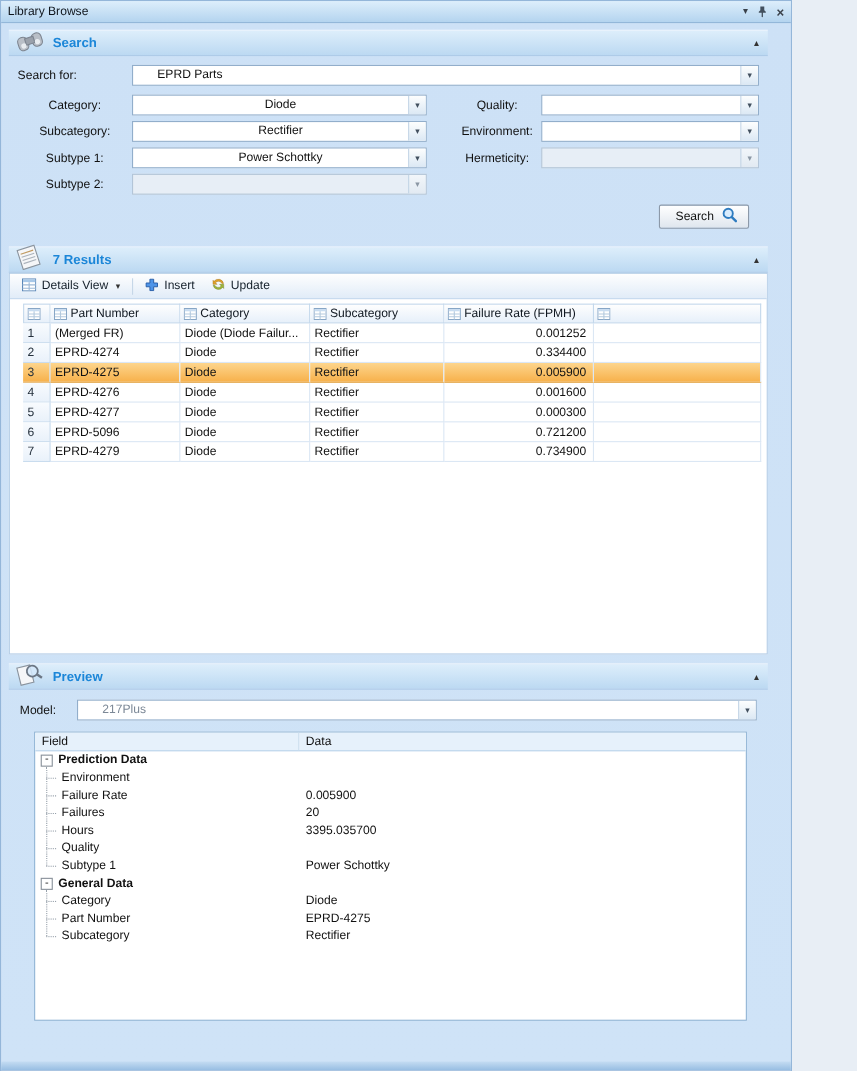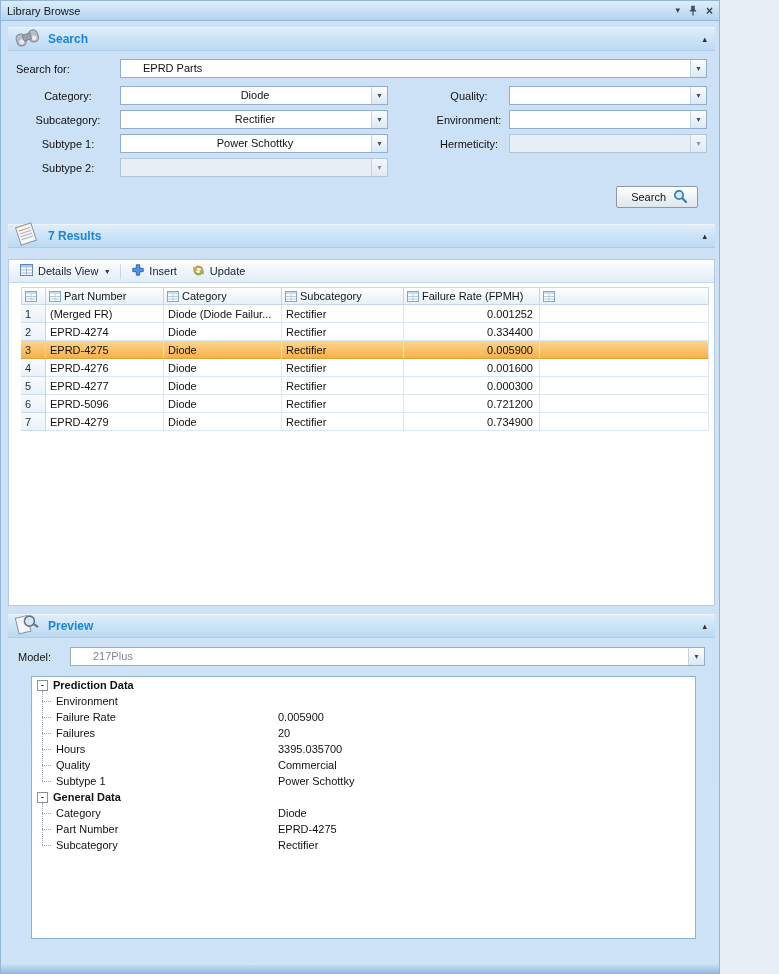--- a/index.html
+++ b/index.html
@@ -8,21 +8,21 @@
             background:linear-gradient(#cde1f6,#cfe3f7); border:1px solid #94b6d9; }
 
   
   .titlebar { height:20px; background:linear-gradient(#ddeefb,#b4d4ef);
               border-bottom:1px solid #93b7d9; display:flex; align-items:center; padding:0 6px; }
   .win-title { font-size:11px; color:#10161d; }
   .tb-icons { margin-left:auto; display:flex; align-items:center; gap:8px; }
   .tb-ic { color:#3a414a; font-size:9px; line-height:1; cursor:default; display:inline-flex; align-items:center; }
   .tb-ic.close { font-size:12px; font-weight:bold; }
 
-  .content { padding:6px 4px 0 7px;border-radius:13px; }
+  .content { padding:6px 21px 0 7px;border-radius:13px; }
 
   
   .panel { margin-bottom:8px; }
   .panel-header { position:relative; height:24px; display:flex; align-items:center;
                   padding-left:40px; background:linear-gradient(#ddeefb 0%, #bcd9f2 100%);
                   border-top:1px solid #eef6fd; border-bottom:1px solid #aecbe8; }
   .hdr-img { position:absolute; left:6px; top:-3px; }
   .hdr-title { color:#1b86d8; font-weight:bold; font-size:12px; }
   .collapse { margin-left:auto; margin-right:8px; font-size:9px; color:#333; }
 
@@ -38,21 +38,21 @@
                  border-left:1px solid #c3d4e6; }
   .combo.disabled { background:#e7eef6; border-color:#b3c5d8; }
   .combo.disabled .combo-arrow { background:linear-gradient(#f2f6fa,#e2eaf2); color:#8b97a4; }
   .combo .dim { color:#7c8896; }
   .btnrow { display:flex; justify-content:flex-end; margin-top:9px; padding-right:9px; }
   .search-btn { display:flex; align-items:center; gap:7px; height:22px; padding:0 9px 0 14px;
                 border:1px solid #8c99a9; border-radius:2px; font:inherit; color:#111;
                 background:linear-gradient(#ffffff,#dfe6ee); cursor:default; }
 
   
-  .results-box { margin-top:11px; background:#fff; border:1px solid #b3cce6; }
+  .results-box { margin-top:0; background:#fff; border:1px solid #b3cce6; }
   .toolbar { height:23px; display:flex; align-items:center; gap:3px; padding:0 5px;
              background:linear-gradient(#fefefe,#e1ecf8); border-bottom:1px solid #c2d8ee; }
   .tb-btn { display:flex; align-items:center; gap:5px; padding:2px 6px; font-size:11px; color:#15202b; }
   .dd-glyph { font-size:8px; color:#333; margin-left:2px; }
   .tb-sep { width:1px; height:15px; background:#c6d7e8; margin:0 2px; }
 
   .grid-area { height:322px; padding:4px 5px 0 12px; overflow:hidden; }
   .g-header, .g-row { display:grid; grid-template-columns:25px 118px 118px 122px 136px 1fr; }
   .g-header { height:18px; }
   .hc { background:linear-gradient(#fefefe,#e7f0fa); border:1px solid #c3d8ec; border-left:none;
@@ -391,20 +391,24 @@
 
       <div class="model-row">
         <span class="flabel">Model:</span>
         <div class="combo">
           <span class="combo-text dim">217Plus</span>
           <span class="combo-arrow">▾</span>
         </div>
       </div>
 
       <div class="tree-box">
+        <div class="tree-header">
+          <div class="th first">Field</div>
+          <div class="th">Data</div>
+        </div>
 
         <div class="t-group">
           <div class="t-row group">
             <div class="t-field">
               <span class="expander">-</span>
               <span class="g-label">Prediction Data</span>
             </div>
             <div class="t-data"></div>
           </div>
           <div class="t-children">
@@ -428,21 +432,20 @@
             <div class="t-row child">
               <div class="t-field">
                   <span>Hours</span>
                 </div>
               <div class="t-data">3395.035700</div>
             </div>
             <div class="t-row child">
               <div class="t-field">
                   <span>Quality</span>
                 </div>
-              <div class="t-data">Commercial</div>
             </div>
             <div class="t-row child">
               <div class="t-field">
                   <span>Subtype 1</span>
                 </div>
               <div class="t-data">Power Schottky</div>
             </div>
           </div>
         </div>
 

